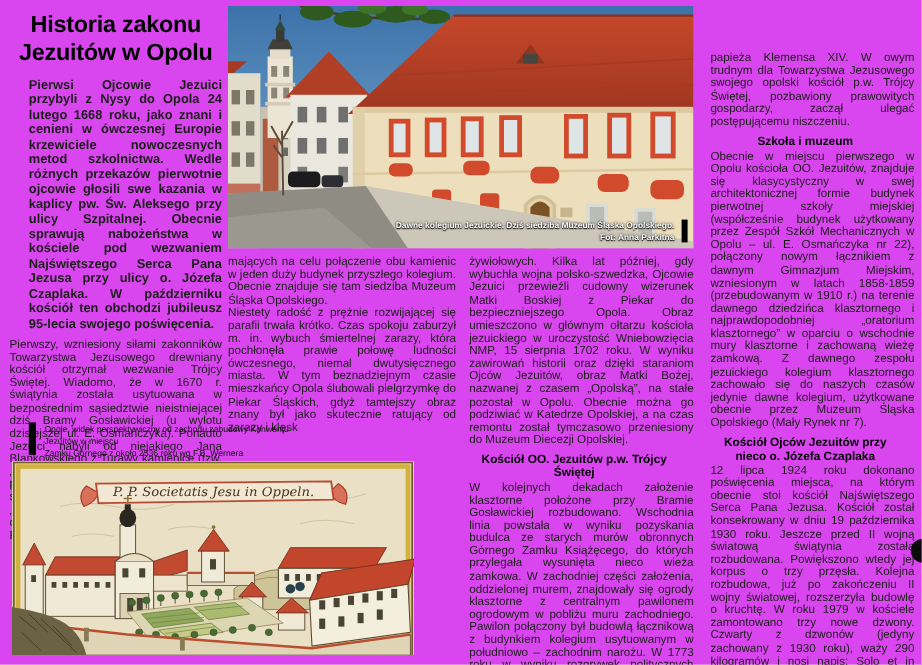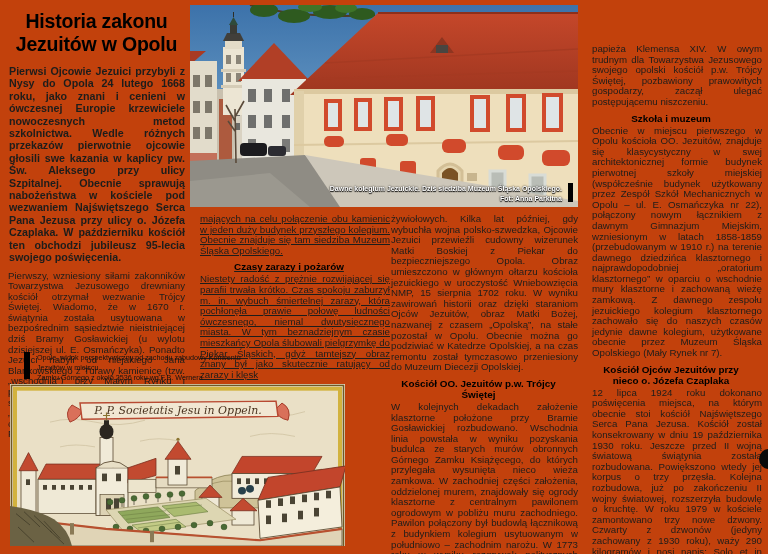--- a/index.html
+++ b/index.html
@@ -1,39 +1,39 @@
 <!DOCTYPE html>
 <html lang="pl"><head>
 <meta charset="utf-8">
 <style>
   html,body{margin:0;padding:0;}
   body{width:768px;height:554px;overflow:hidden;background:#ffffff;
        font-family:"Liberation Sans",sans-serif;color:#1d1d1b;}
-  .page{position:relative;width:768px;height:554px;background:#c2410c;}
+  .page{position:relative;width:768px;height:554px;background:#d946ef;}
 
   
   .left-col{position:absolute;left:8px;top:8px;width:177px;}
   .title{font-size:19.5px;line-height:23px;font-weight:700;text-align:center;
          color:#000;margin:2px 0 9px 0;letter-spacing:-0.2px;}
   .lead{font-size:10.7px;line-height:12.4px;font-weight:700;text-align:justify;
-        margin:0 0 7px 1px;}
+        margin:0 0 7px 16px;}
   .sec-head{font-size:9.9px;line-height:11px;font-weight:700;text-align:center;
             margin:5px 12px 2px 0;color:#000;}
   .body-txt{font-size:9.7px;line-height:10.6px;text-align:justify;margin:0;}
 
   
   .photo{position:absolute;left:190px;top:5px;width:388px;height:202px;overflow:hidden;}
   .photo svg{display:block;width:100%;height:100%;}
   .photo-caption{position:absolute;right:16px;bottom:4px;text-align:right;
                  color:#fff;font-size:7px;line-height:9.5px;font-weight:700;
                  text-shadow:0 0 2px #000,0 1px 1px #000;}
   .photo-bar{position:absolute;right:5px;bottom:5px;width:5px;height:19px;background:#000;}
 
   
-  .col2{position:absolute;left:200px;top:214px;width:190px;text-decoration:underline;}
+  .col2{position:absolute;left:190px;top:214px;width:190px;}
   .col3{position:absolute;left:391px;top:214px;width:187px;}
   .col4{position:absolute;left:592px;top:44px;width:170px;}
   .col2 p,.col3 p,.col4 p{margin:0;}
 
   
   .eng-caption{position:absolute;left:24px;top:352px;width:300px;display:flex;}
   .eng-bar{width:6px;height:27px;background:#000;margin-right:7px;flex:0 0 6px;}
   .eng-caption-text{font-size:7.2px;line-height:10px;font-weight:400;color:#111;
                     padding-top:1px;width:230px;}
 
@@ -175,21 +175,20 @@
     </svg>
     <div class="photo-caption">
       <span>Dawne kolegium Jezuickie. Dziś siedziba Muzeum Śląska Opolskiego.</span><br>
       <span>Fot: Anna Parkitna</span>
     </div>
     <div class="photo-bar"></div>
   </div>
 
   <div class="col2">
     <p class="body-txt">mających na celu połączenie obu kamienic w jeden duży budynek przyszłego kolegium. Obecnie znajduje się tam siedziba Muzeum Śląska Opolskiego.</p>
-    <div class="sec-head">Czasy zarazy i pożarów</div>
     <p class="body-txt">Niestety radość z prężnie rozwijającej się parafii trwała krótko. Czas spokoju zaburzył m. in. wybuch śmiertelnej zarazy, która pochłonęła prawie połowę ludności ówczesnego, niemal dwutysięcznego miasta. W tym beznadziejnym czasie mieszkańcy Opola ślubowali pielgrzymkę do Piekar Śląskich, gdyż tamtejszy obraz znany był jako skutecznie ratujący od zarazy i klęsk</p>
   </div>
 
   <div class="col3">
     <p class="body-txt">żywiołowych. Kilka lat później, gdy wybuchła wojna polsko-szwedzka, Ojcowie Jezuici przewieźli cudowny wizerunek Matki Boskiej z Piekar do bezpieczniejszego Opola. Obraz umieszczono w głównym ołtarzu kościoła jezuickiego w uroczystość Wniebowzięcia NMP, 15 sierpnia 1702 roku. W wyniku zawirowań historii oraz dzięki staraniom Ojców Jezuitów, obraz Matki Bożej, nazwanej z czasem „Opolską”, na stałe pozostał w Opolu. Obecnie można go podziwiać w Katedrze Opolskiej, a na czas remontu został tymczasowo przeniesiony do Muzeum Diecezji Opolskiej.</p>
     <div class="sec-head">Kościół OO. Jezuitów p.w. Trójcy Świętej</div>
     <p class="body-txt">W kolejnych dekadach założenie klasztorne położone przy Bramie Gosławickiej rozbudowano. Wschodnia linia powstała w wyniku pozyskania budulca ze starych murów obronnych Górnego Zamku Książęcego, do których przylegała wysunięta nieco wieża zamkowa. W zachodniej części założenia, oddzielonej murem, znajdowały się ogrody klasztorne z centralnym pawilonem ogrodowym w pobliżu muru zachodniego. Pawilon połączony był budowlą łącznikową z budynkiem kolegium usytuowanym w południowo – zachodnim narożu. W 1773 roku w wyniku rozgrywek politycznych dynastii Burbonów na arenie europejskiej nastąpiła kasata Zakonu Jezuitów, podpisana przez</p>
   </div>
 
   <div class="col4">

